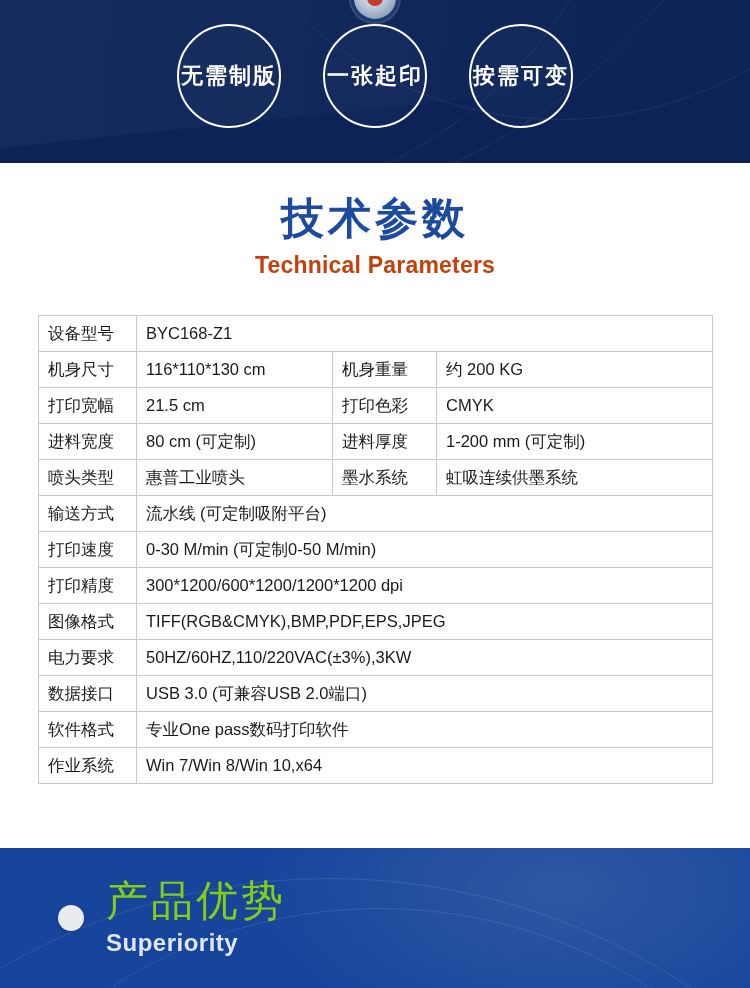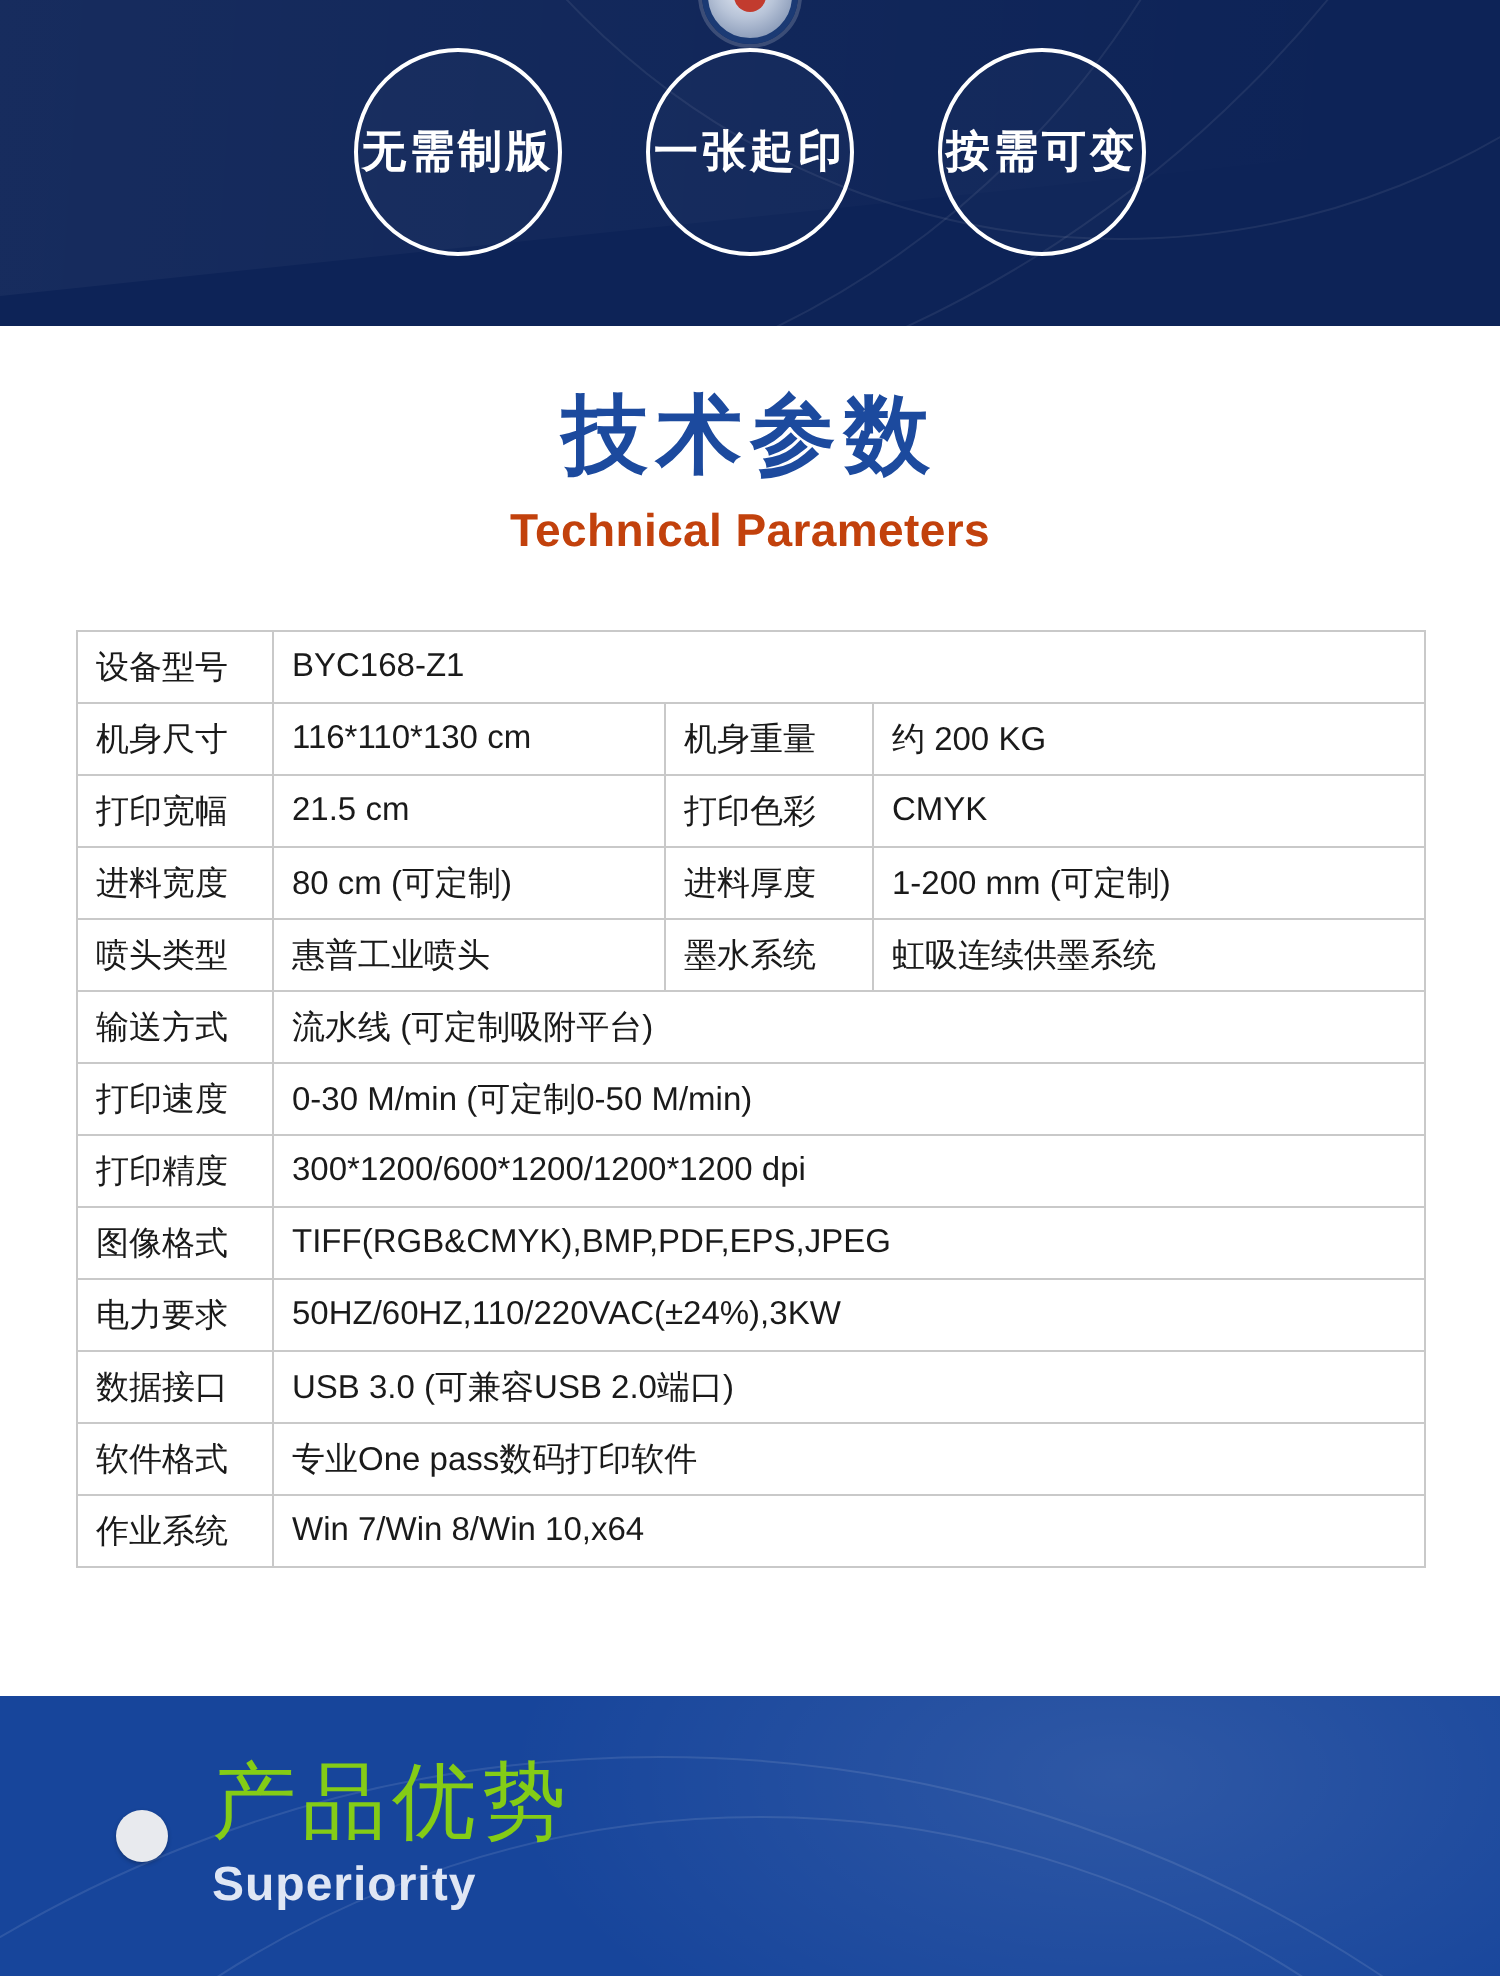--- a/index.html
+++ b/index.html
@@ -269,21 +269,21 @@
         <tr>
           <td class="lbl">打印精度</td>
           <td class="val" colspan="3">300*1200/600*1200/1200*1200 dpi</td>
         </tr>
         <tr>
           <td class="lbl">图像格式</td>
           <td class="val" colspan="3">TIFF(RGB&amp;CMYK),BMP,PDF,EPS,JPEG</td>
         </tr>
         <tr>
           <td class="lbl">电力要求</td>
-          <td class="val" colspan="3">50HZ/60HZ,110/220VAC(±24%),3KW</td>
+          <td class="val" colspan="3">50HZ/60HZ,110/220VAC(±3%),3KW</td>
         </tr>
         <tr>
           <td class="lbl">数据接口</td>
           <td class="val" colspan="3">USB 3.0 (可兼容USB 2.0端口)</td>
         </tr>
         <tr>
           <td class="lbl">软件格式</td>
           <td class="val" colspan="3">专业One pass数码打印软件</td>
         </tr>
         <tr>

